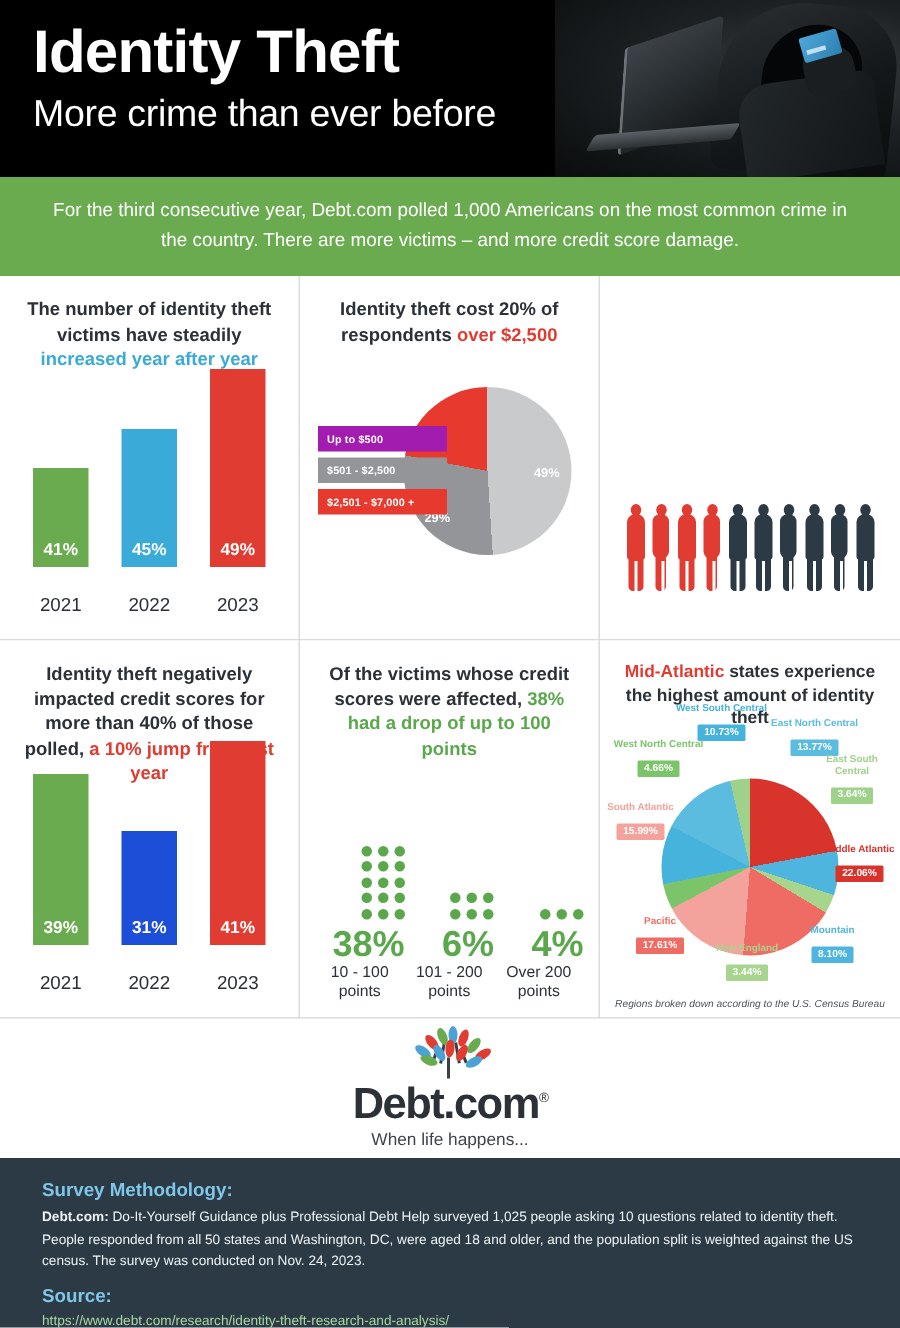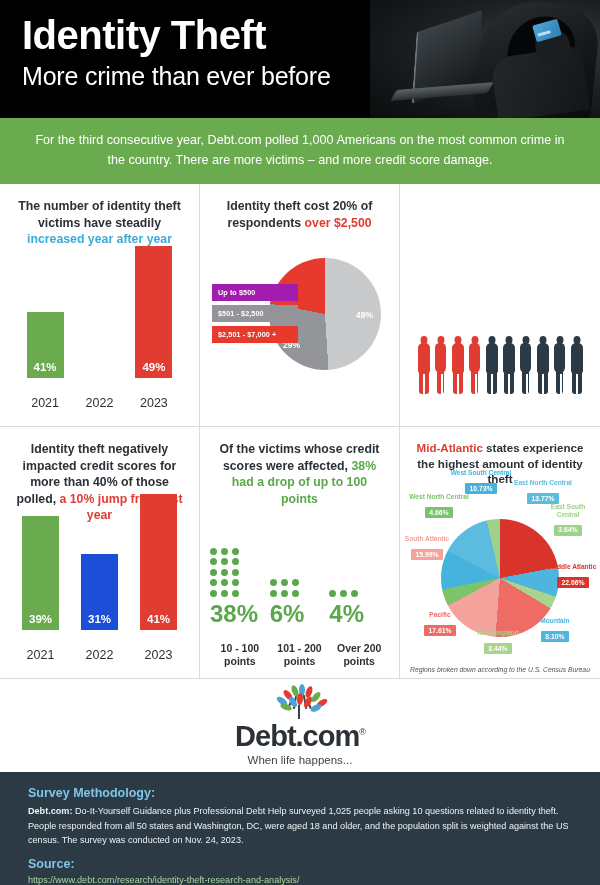--- a/index.html
+++ b/index.html
@@ -152,28 +152,28 @@
   }
   .person.f .body { width: 11px; left: 1.5px; border-radius: 5px 5px 6px 6px; }
   .person.f .legs { width: 7px; left: 3.5px; }
 
   
   .dotgroups {
     position: absolute; bottom: 10px; left: 0; width: 100%;
     display: flex; justify-content: space-around; align-items: flex-end;
     padding: 0 10px;
   }
-  .dotgroup { display: flex; flex-direction: column; align-items: flex-start; width: 62px; }
+  .dotgroup { display: flex; flex-direction: column; align-items: flex-end; width: 62px; }
   .dots { display: flex; flex-direction: column; gap: 3.5px; margin-bottom: 4px; }
   .dotrow { display: flex; gap: 4px; }
   .dot { width: 7px; height: 7px; border-radius: 50%; background: #5aa84b; }
   .dot-pct { font-size: 24px; font-weight: bold; color: #5aa84b; line-height: 1.05; }
   .dot-lbl {
-    font-size: 10.5px; font-weight: bold; color: #2b3137; text-align: center;
-    line-height: 1.25; margin-top: 16px;
+    font-size: 10.5px; font-weight: normal; color: #2b3137; text-align: center;
+    line-height: 1.25; margin-top: 0;
   }
 
   
   .region-wrap { position: absolute; left: 0; top: 44px; width: 100%; height: 208px; }
   .region-pie {
     position: absolute; left: 50%; top: 48px; margin-left: -59px;
     width: 118px; height: 118px; border-radius: 50%;
   }
   .rlabel { position: absolute; text-align: center; line-height: 1.15; }
   .rlabel .rname { font-size: 6.6px; font-weight: bold; display: block; }
@@ -246,20 +246,23 @@
         <span>The number of identity theft victims have steadily </span><span class="hl-blue">increased year after year</span>
       </div>
       <div class="bars">
         <div class="barcol">
           <div class="bar" style="height:66px;background:#6aab50">
             <span>41%</span>
           </div>
           <div class="bar-year">2021</div>
         </div>
         <div class="barcol">
+          <div class="bar" style="height:92px;background:#3aabd8">
+            <span>45%</span>
+          </div>
           <div class="bar-year">2022</div>
         </div>
         <div class="barcol">
           <div class="bar" style="height:132px;background:#e03c31">
             <span>49%</span>
           </div>
           <div class="bar-year">2023</div>
         </div>
       </div>
     </div>

